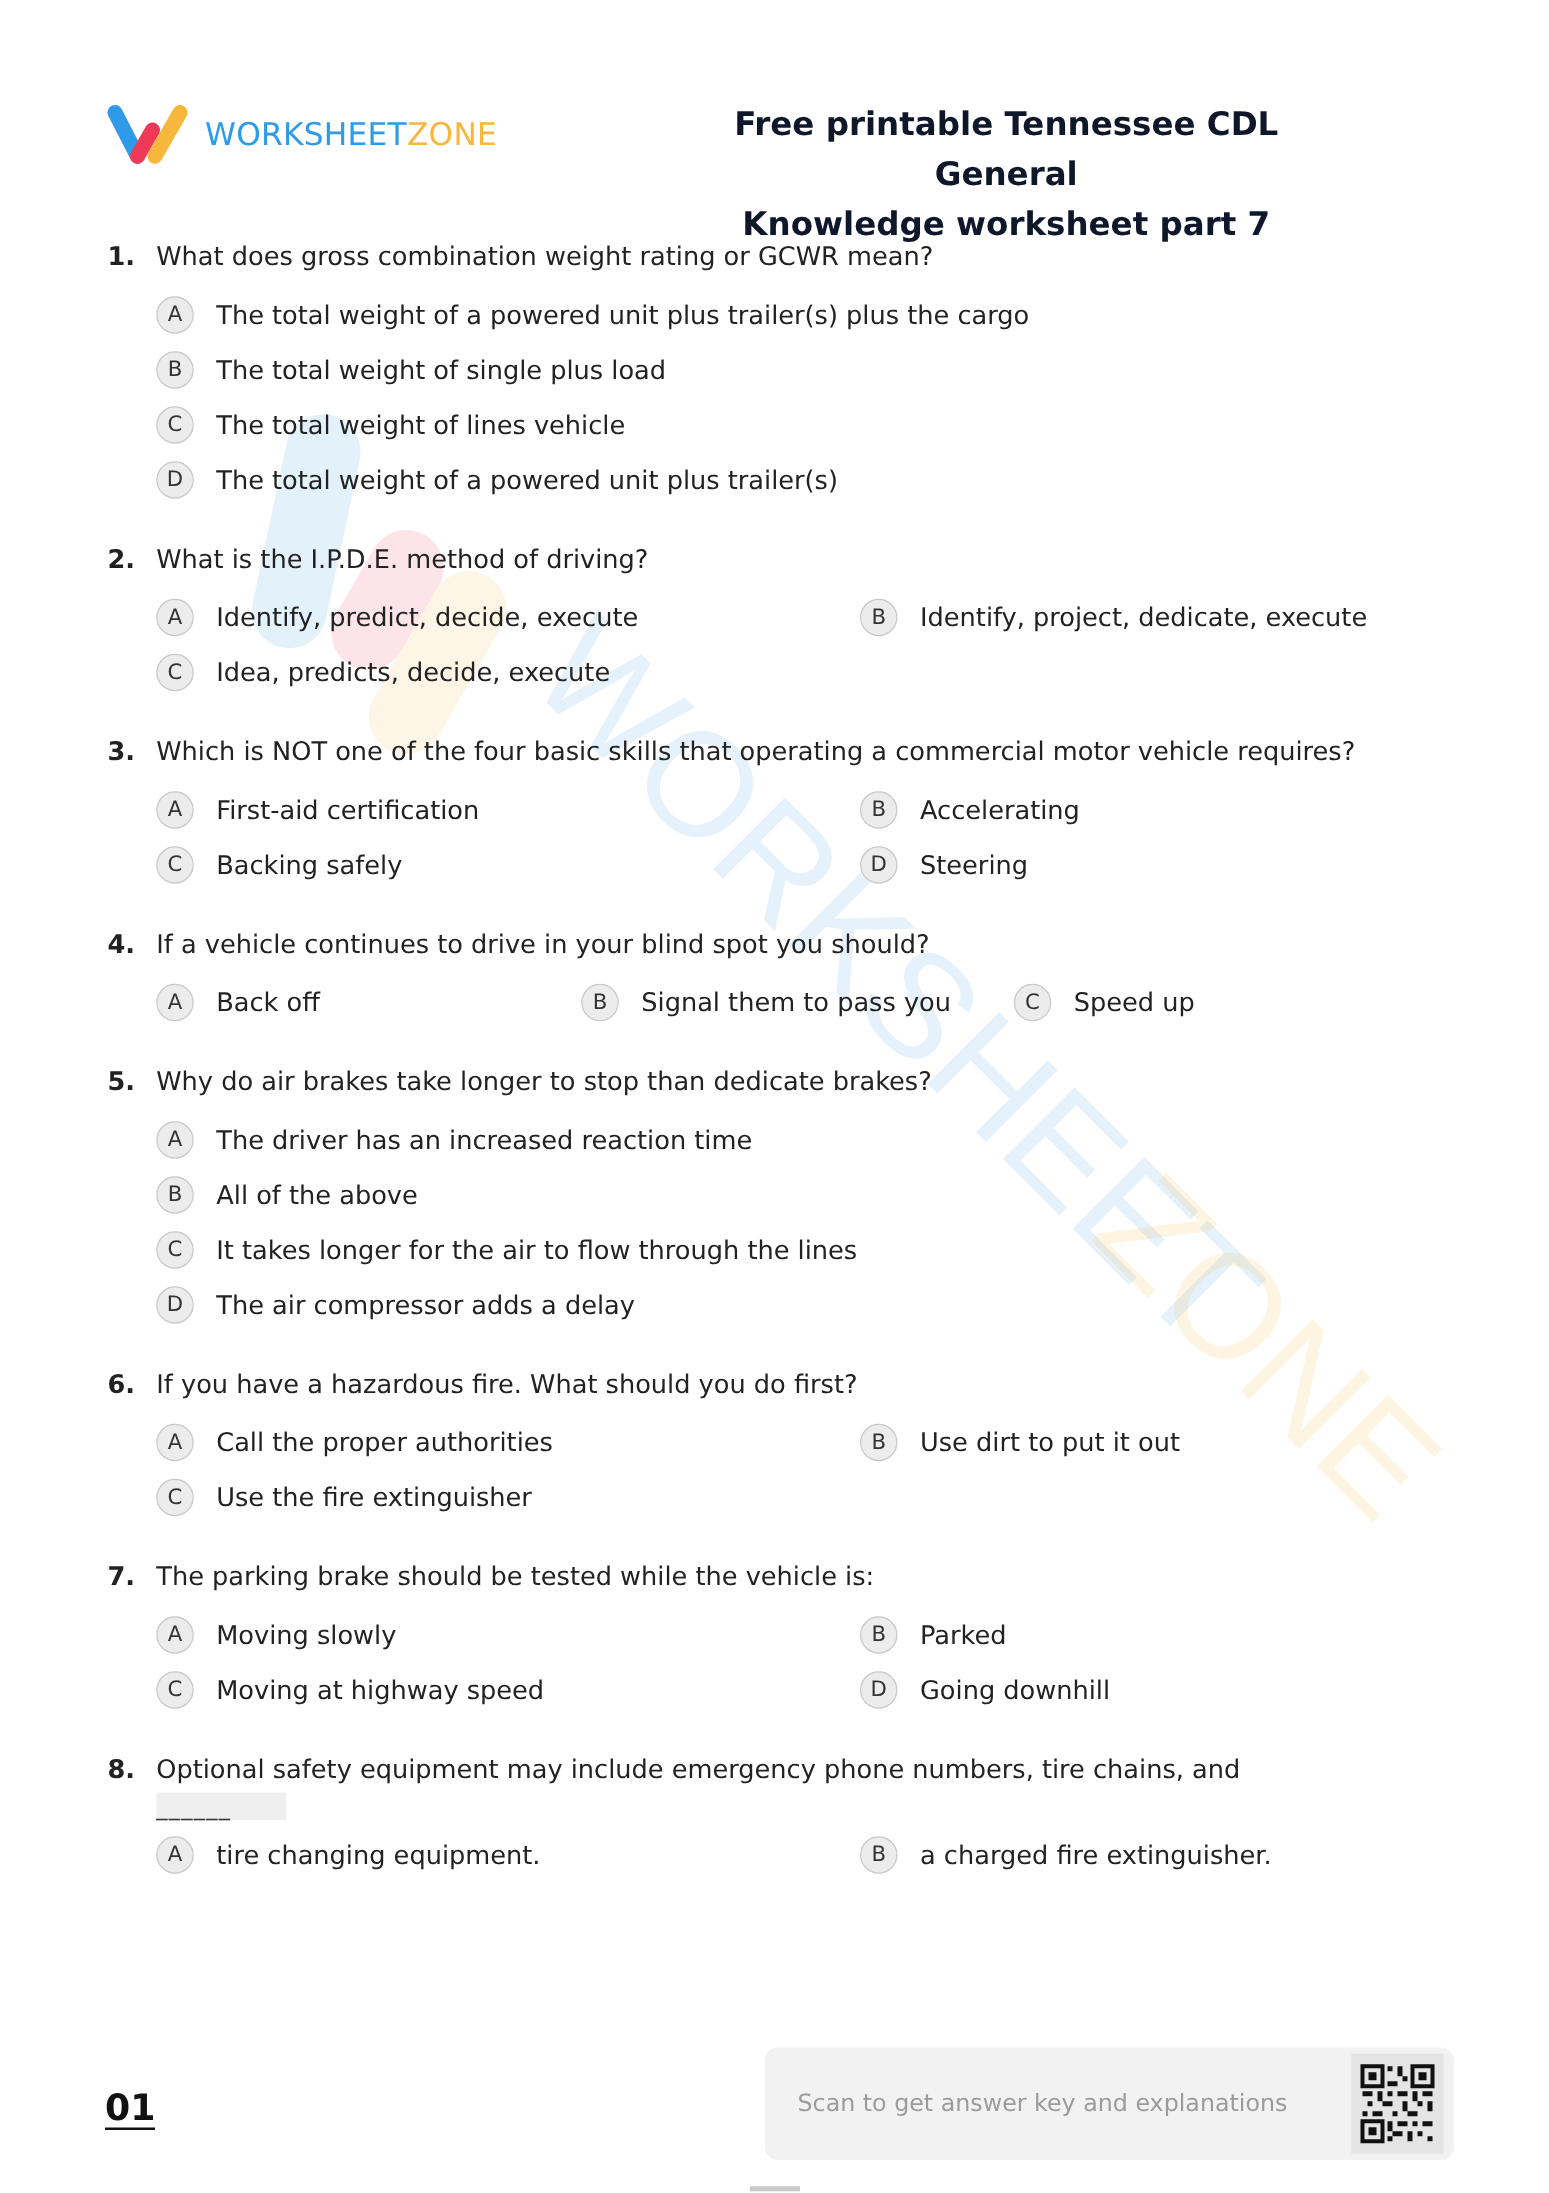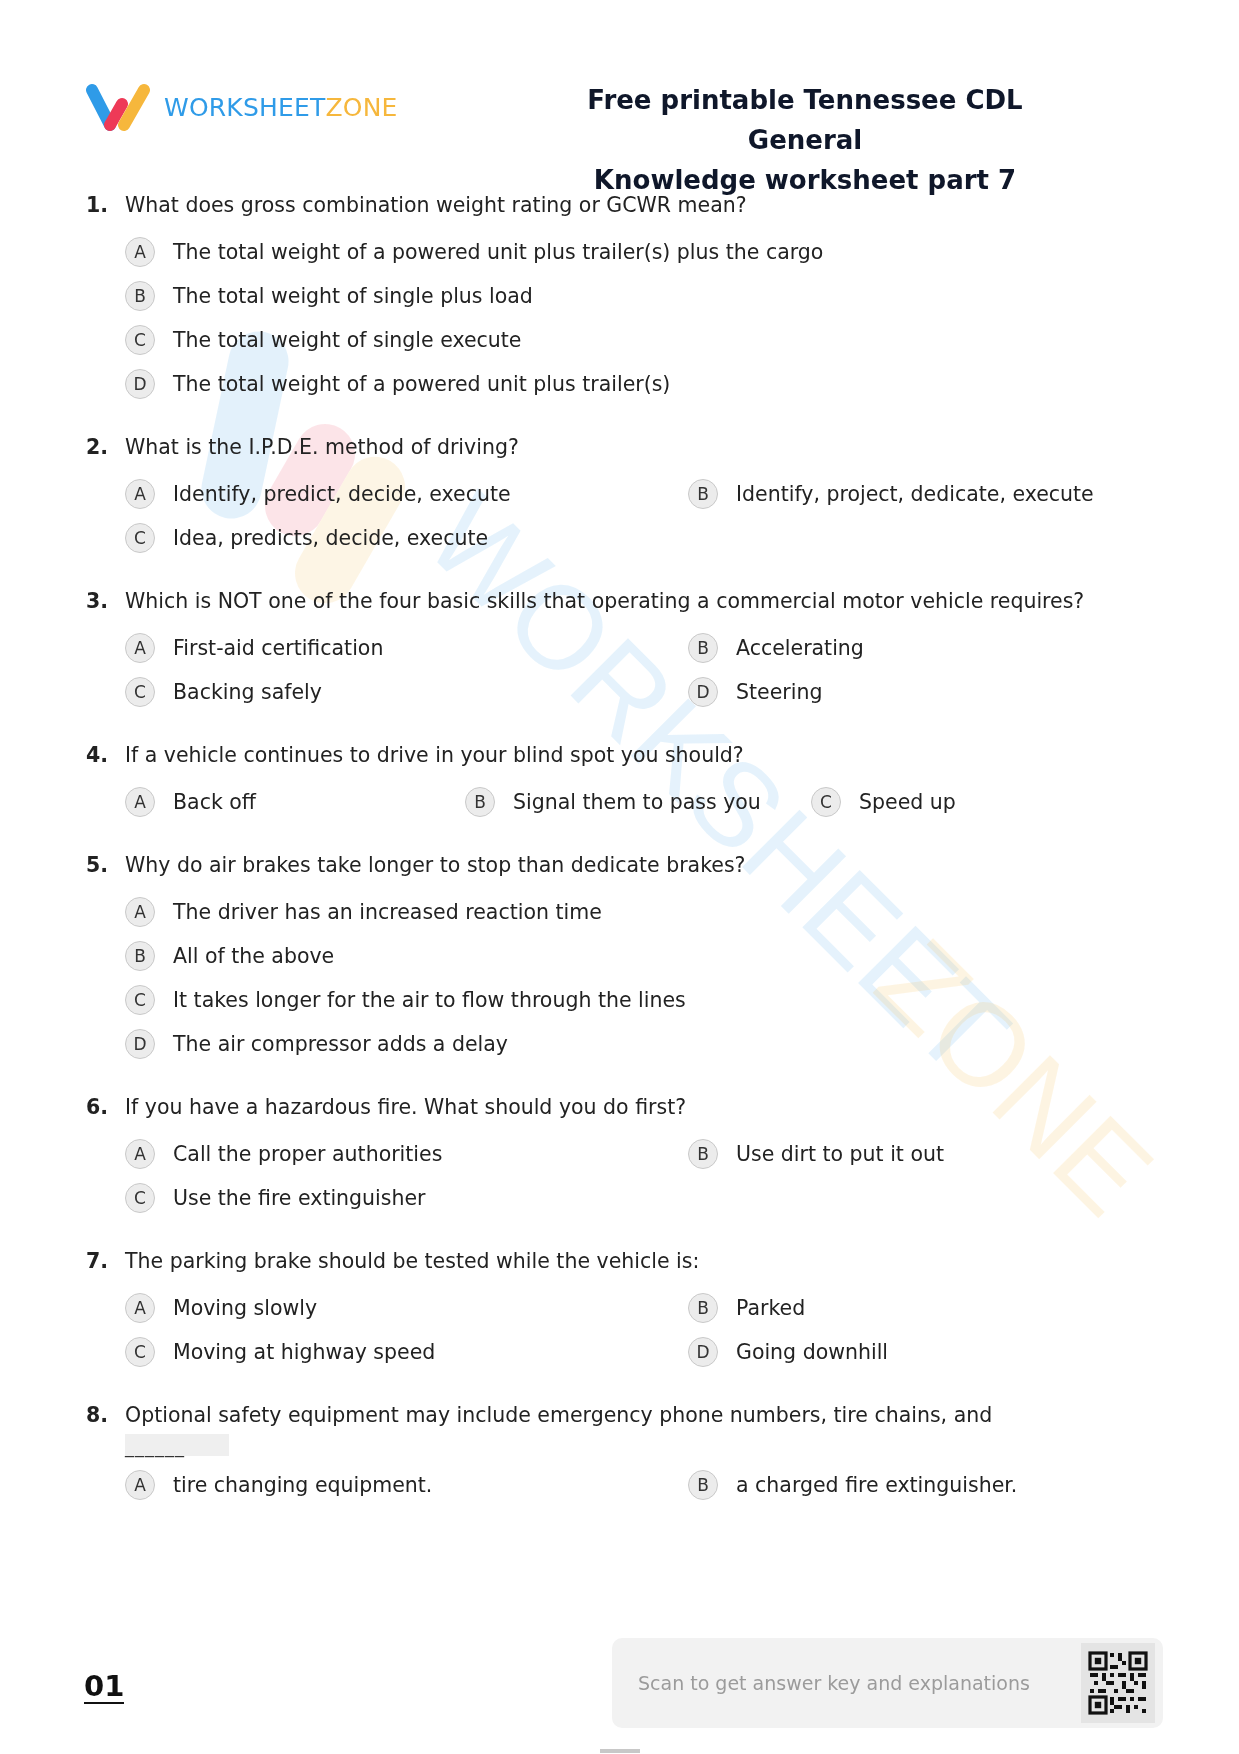--- a/index.html
+++ b/index.html
@@ -81,21 +81,21 @@
         </div>
       <div class="opt-row">
           <div class="opt">
             <span class="bubble">B</span>
             <span class="opt-text">The total weight of single plus load</span>
           </div>
         </div>
       <div class="opt-row">
           <div class="opt">
             <span class="bubble">C</span>
-            <span class="opt-text">The total weight of single execute</span>
+            <span class="opt-text">The total weight of lines vehicle</span>
           </div>
         </div>
       <div class="opt-row">
           <div class="opt">
             <span class="bubble">D</span>
             <span class="opt-text">The total weight of a powered unit plus trailer(s)</span>
           </div>
         </div>
     </div>
   </div>

